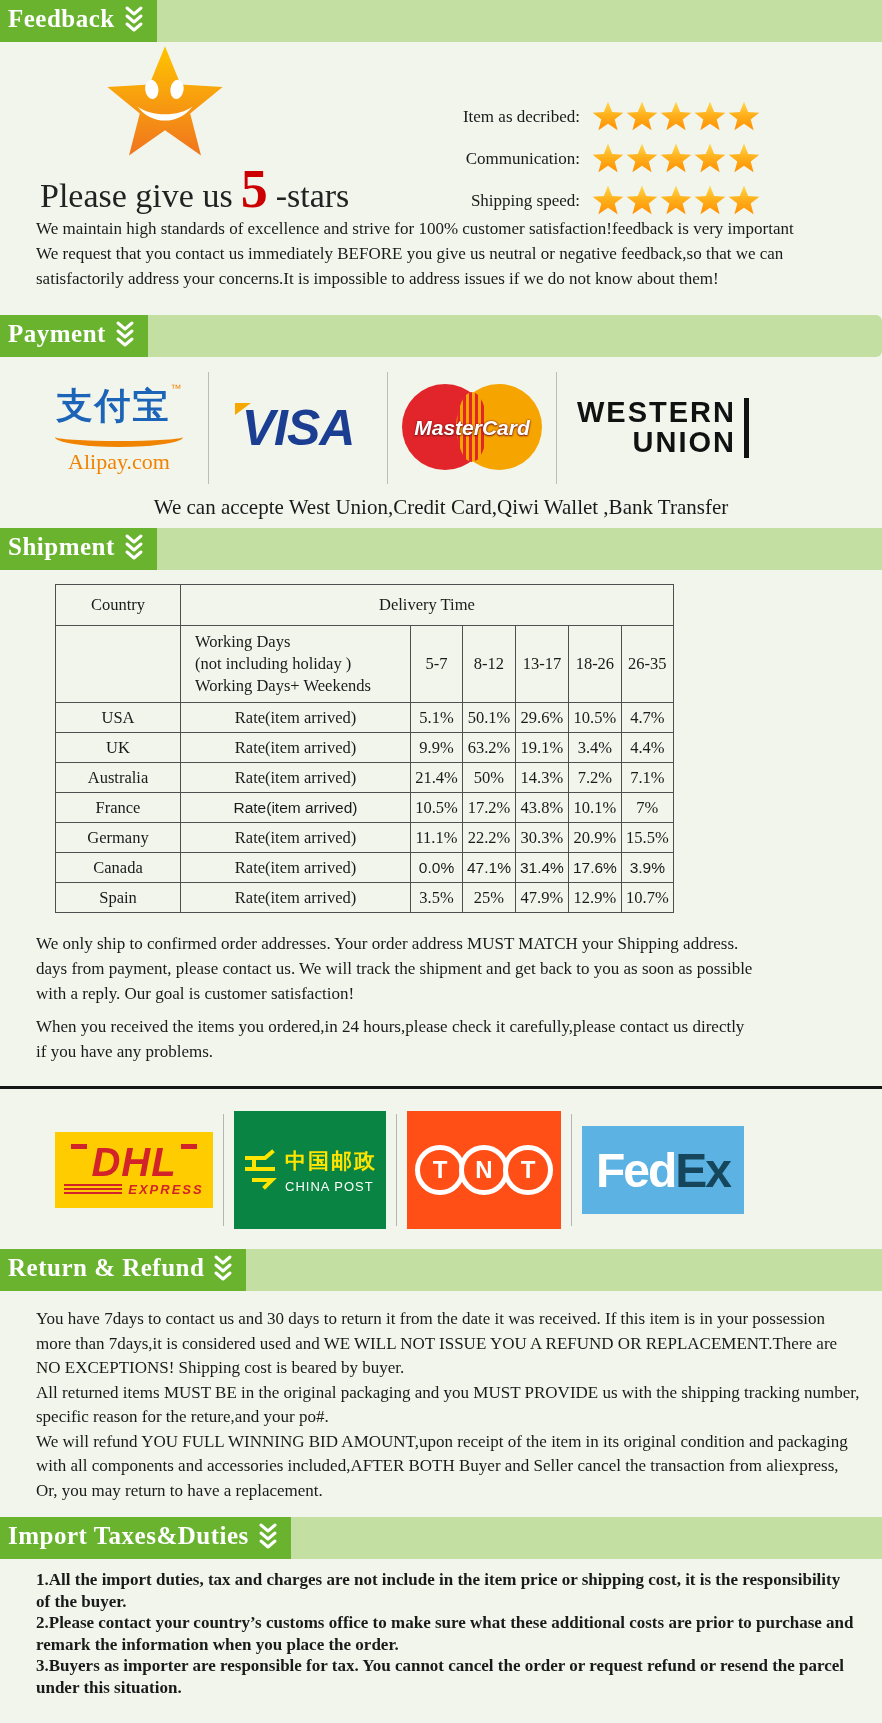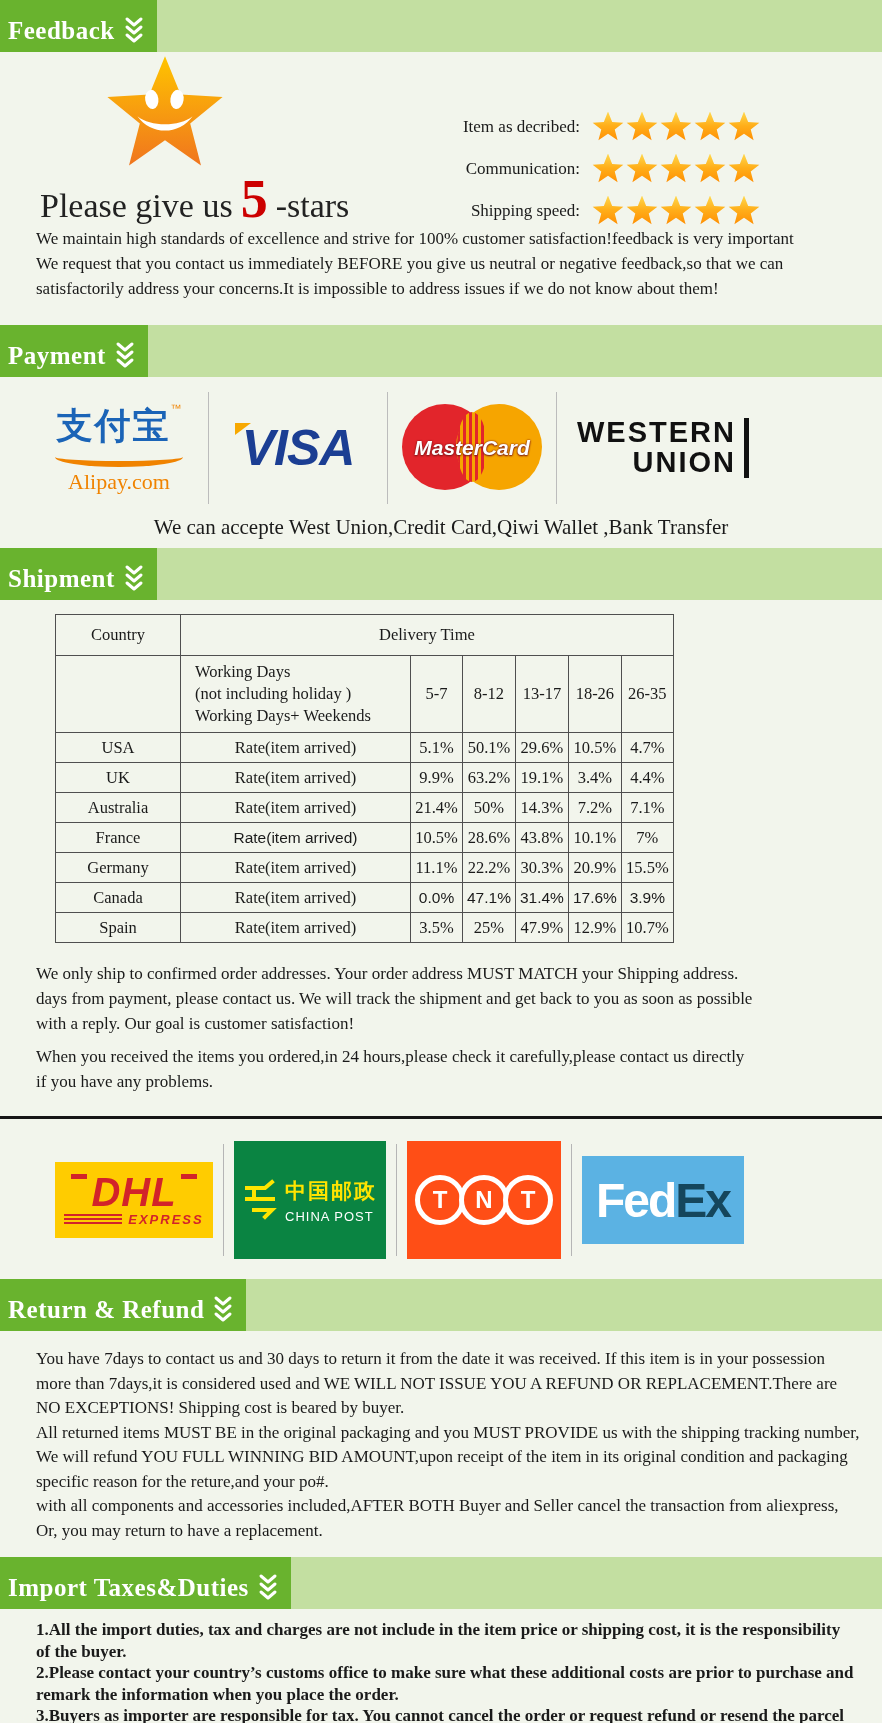--- a/index.html
+++ b/index.html
@@ -5,23 +5,23 @@
   html,body{margin:0;padding:0;}
   body{
     width:882px;height:1723px;overflow:hidden;
     background:#f2f5ec;
     font-family:"Liberation Serif", serif;
     color:#1a1a1a;
   }
   
   .strip{width:882px;background:#c3dfa1;margin:0;}
   .strip-box{
-    display:inline-flex;align-items:center;gap:8px;
+    display:inline-flex;gap:8px;
     background:#69b32e;color:#fff;
-    padding:15px 12px 5px 8px;min-height:32px;
+    padding:5px 12px 5px 8px;min-height:32px;
   }
   .strip-title{font-size:25px;font-weight:bold;letter-spacing:.5px;}
   .chev{flex:0 0 auto;}
   
   .hero{position:relative;height:164px;}
   .big-star{position:absolute;left:104px;top:3px;}
   .slogan{position:absolute;left:40px;top:116px;white-space:nowrap;}
   .slogan-prefix,.slogan-suffix{font-size:34px;color:#222;}
   .slogan-number{font-size:54px;color:#c00;font-weight:bold;padding:0 4px;}
   .ratings{position:absolute;left:442px;top:58px;display:flex;flex-direction:column;gap:8px;}
@@ -29,21 +29,21 @@
   .rating-label{width:138px;text-align:right;font-size:17px;margin-right:12px;}
   .star{
     width:32px;height:31px;margin-right:2px;display:inline-block;
     background:linear-gradient(180deg,#ffd84e 0%,#ffae19 45%,#ff8a00 100%);
     clip-path:polygon(50% 0%,63% 34%,98% 36%,71% 58%,80% 93%,50% 72%,20% 93%,29% 58%,2% 36%,37% 34%);
   }
   
   .para{margin:10px 0 0 36px;font-size:17px;line-height:25px;width:820px;}
   .para div{white-space:nowrap;}
   
-  .pay-strip{margin-top:24px;}
+  .pay-strip{margin-top:24px;border-radius:6px;}
   .pay-logos{display:flex;align-items:center;height:126px;margin:8px 0 0 44px;}
   .vline{width:1px;background:#bcbcbc;height:112px;margin:0 14px;}
   .alipay{width:150px;text-align:center;font-family:"Liberation Sans",sans-serif;}
   .alipay-cn{font-size:36px;font-weight:bold;color:#1b64b7;letter-spacing:2px;}
   .alipay-tm{font-size:11px;color:#f08300;vertical-align:top;}
   .alipay-swoosh{width:128px;height:14px;margin:-4px auto 2px auto;border-bottom:6px solid #f08300;border-radius:50%;}
   .alipay-en{font-size:22px;color:#f08300;font-family:"Liberation Serif",serif;}
   .visa-wrap{width:150px;text-align:center;position:relative;}
   .visa-text{font-family:"Liberation Sans",sans-serif;font-weight:bold;font-style:italic;font-size:50px;color:#1b3e93;letter-spacing:-1px;}
   .visa-flag{position:absolute;left:12px;top:4px;width:0;height:0;border-left:16px solid #f7a800;border-bottom:12px solid transparent;}
@@ -272,21 +272,21 @@
       <td>21.4%</td>
       <td>50%</td>
       <td>14.3%</td>
       <td>7.2%</td>
       <td>7.1%</td>
     </tr>
     <tr class="dr">
       <td>France</td>
       <td class="sans">Rate(item arrived)</td>
       <td>10.5%</td>
-      <td>28.6%</td>
+      <td>17.2%</td>
       <td>43.8%</td>
       <td>10.1%</td>
       <td>7%</td>
     </tr>
     <tr class="dr">
       <td>Germany</td>
       <td>Rate(item arrived)</td>
       <td>11.1%</td>
       <td>22.2%</td>
       <td>30.3%</td>
@@ -379,22 +379,22 @@
       </g>
     </svg>
   </div>
 </div>
 
 <div class="return-text">
   <div>You have 7days to contact us and 30 days to return it from the date it was received. If this item is in your possession</div>
   <div>more than 7days,it is considered used and WE WILL NOT ISSUE YOU A REFUND OR REPLACEMENT.There are</div>
   <div> NO EXCEPTIONS! Shipping cost is beared by buyer.</div>
   <div>All returned items MUST BE in the original packaging and you MUST PROVIDE us with the shipping tracking number,</div>
+  <div>specific reason for the reture,and your po#.</div>
   <div>We will refund YOU FULL WINNING BID AMOUNT,upon receipt of the item in its original condition and packaging</div>
-  <div>specific reason for the reture,and your po#.</div>
   <div>with all components and accessories included,AFTER BOTH Buyer and Seller cancel the transaction from aliexpress,</div>
   <div>Or, you may return to have a replacement.</div>
 </div>
 
 <div class="strip import-strip">
   <div class="strip-box">
     <span class="strip-title">Import Taxes&amp;Duties</span>
     <svg class="chev" width="22" height="30" viewBox="0 0 22 30">
       <g fill="none" stroke="#fff" stroke-width="3" stroke-linecap="round" stroke-linejoin="round">
         <path d="M4 3 L11 9 L18 3"></path>

